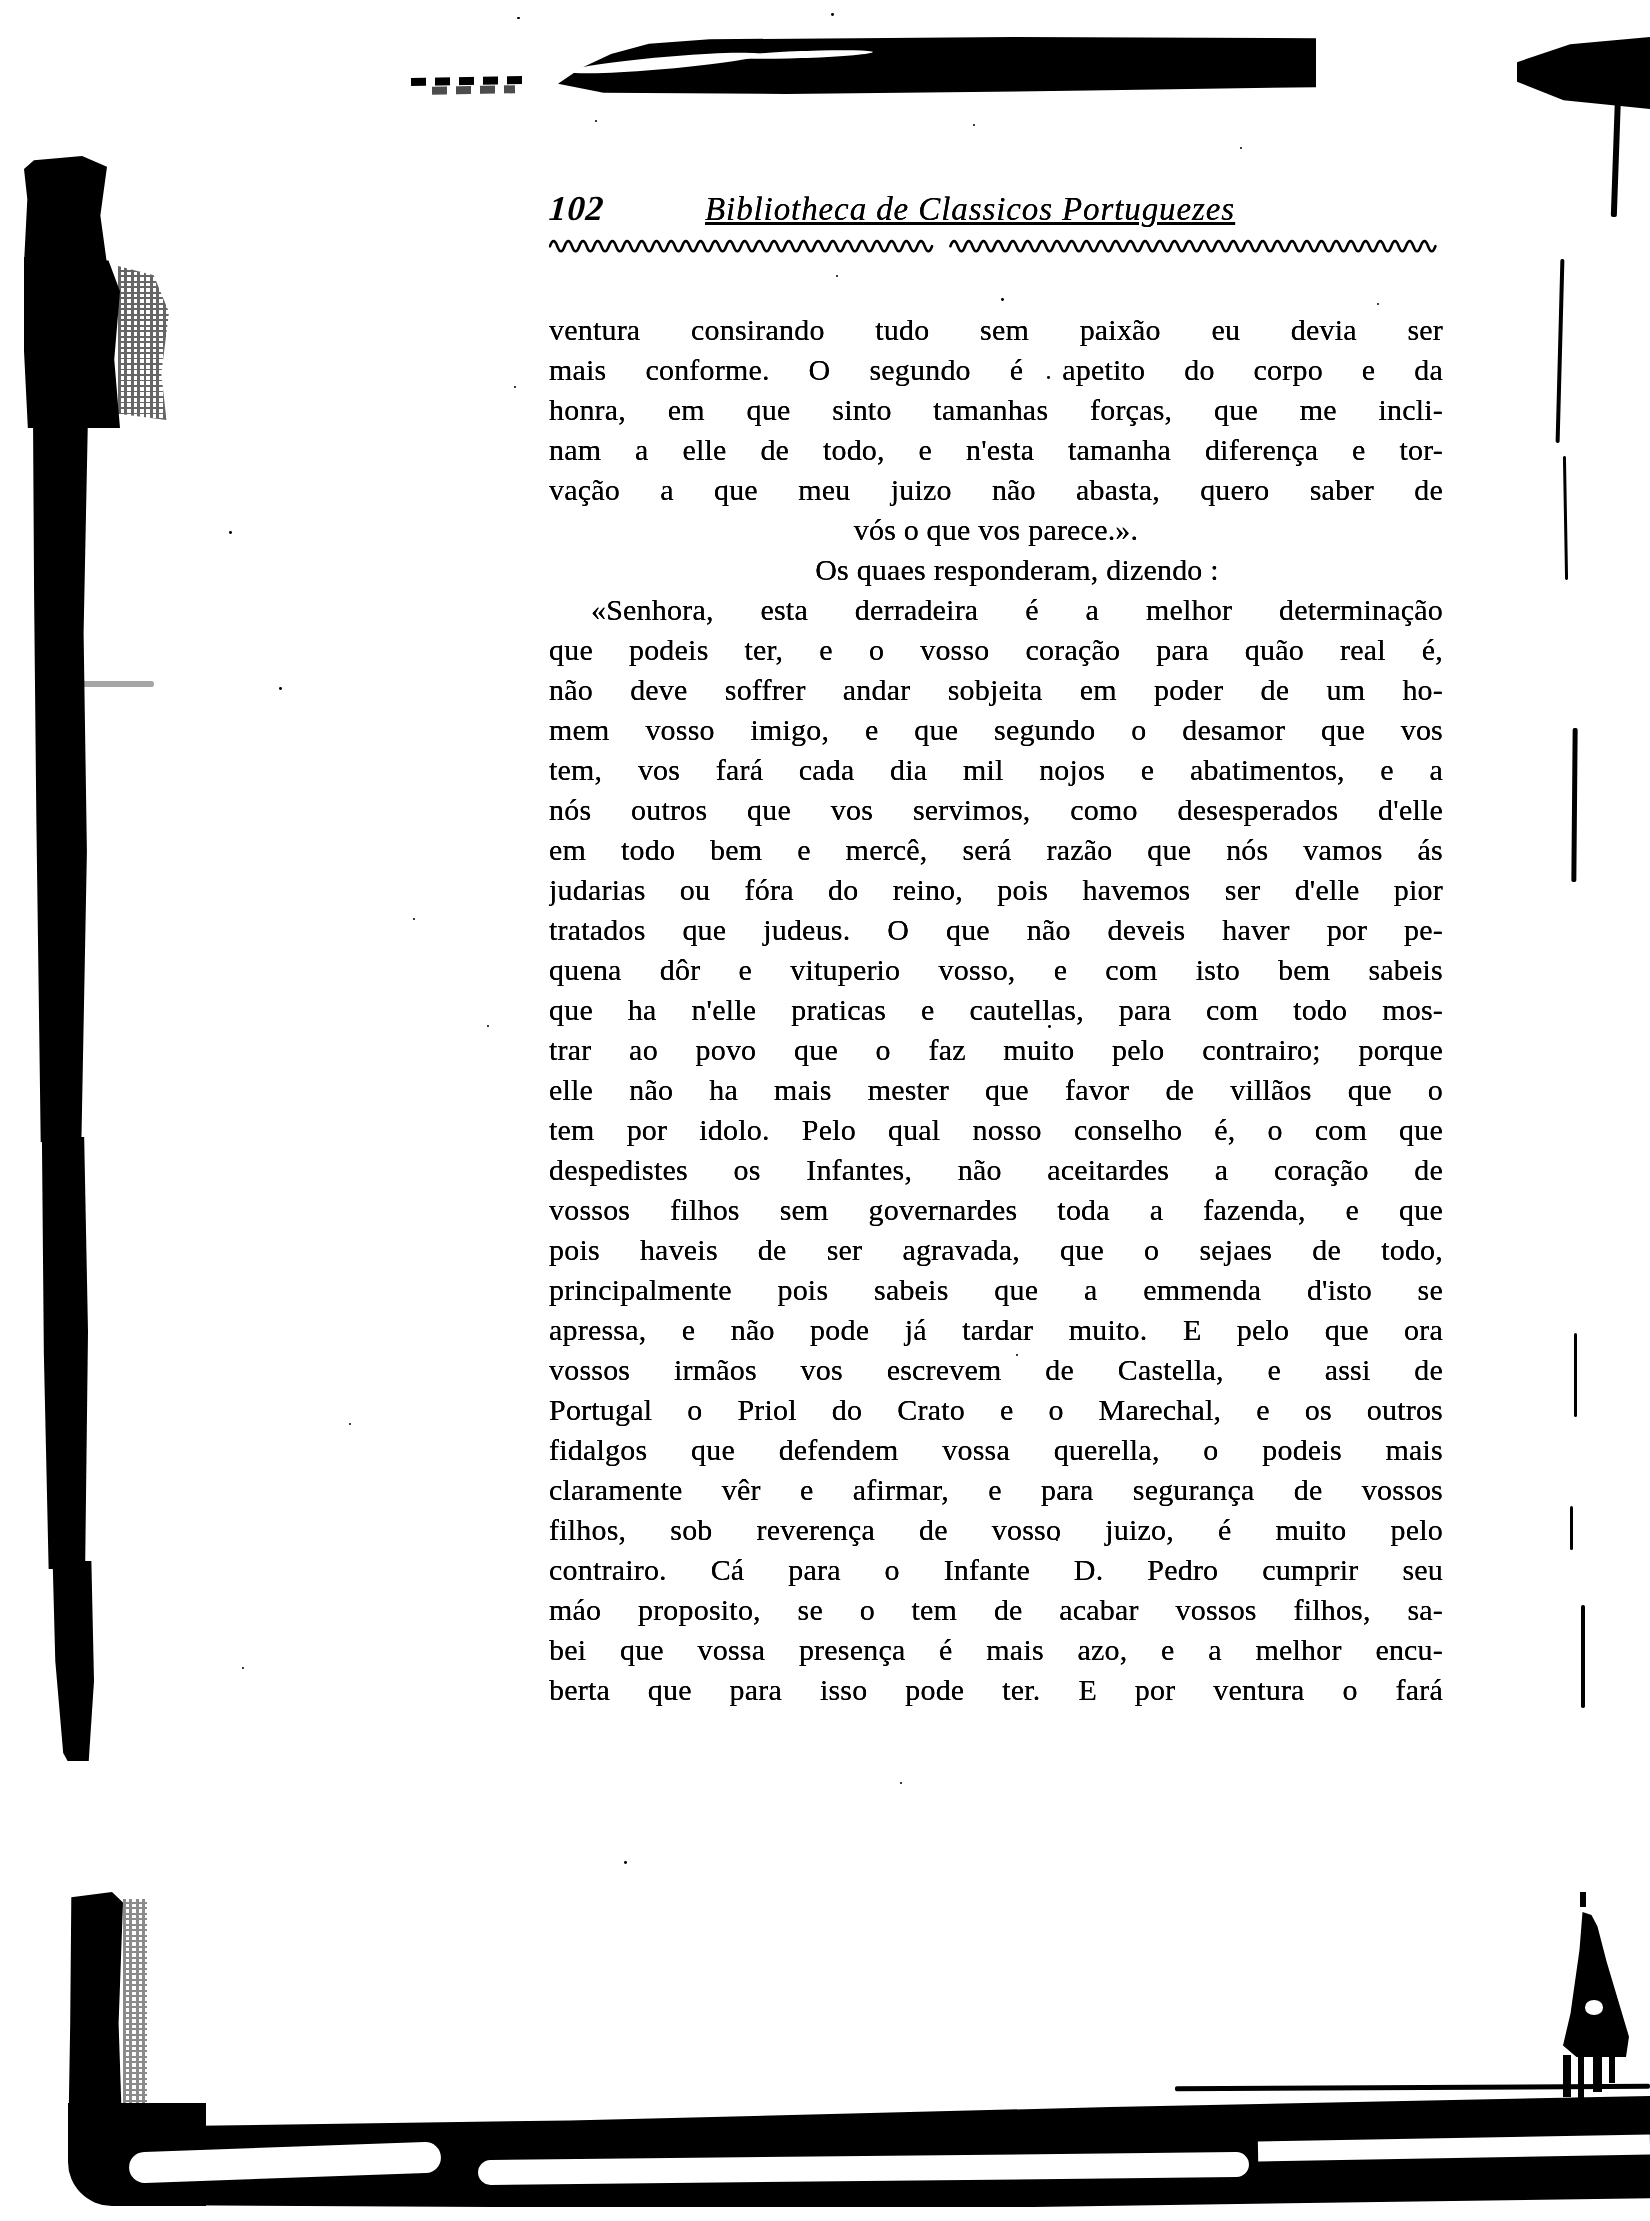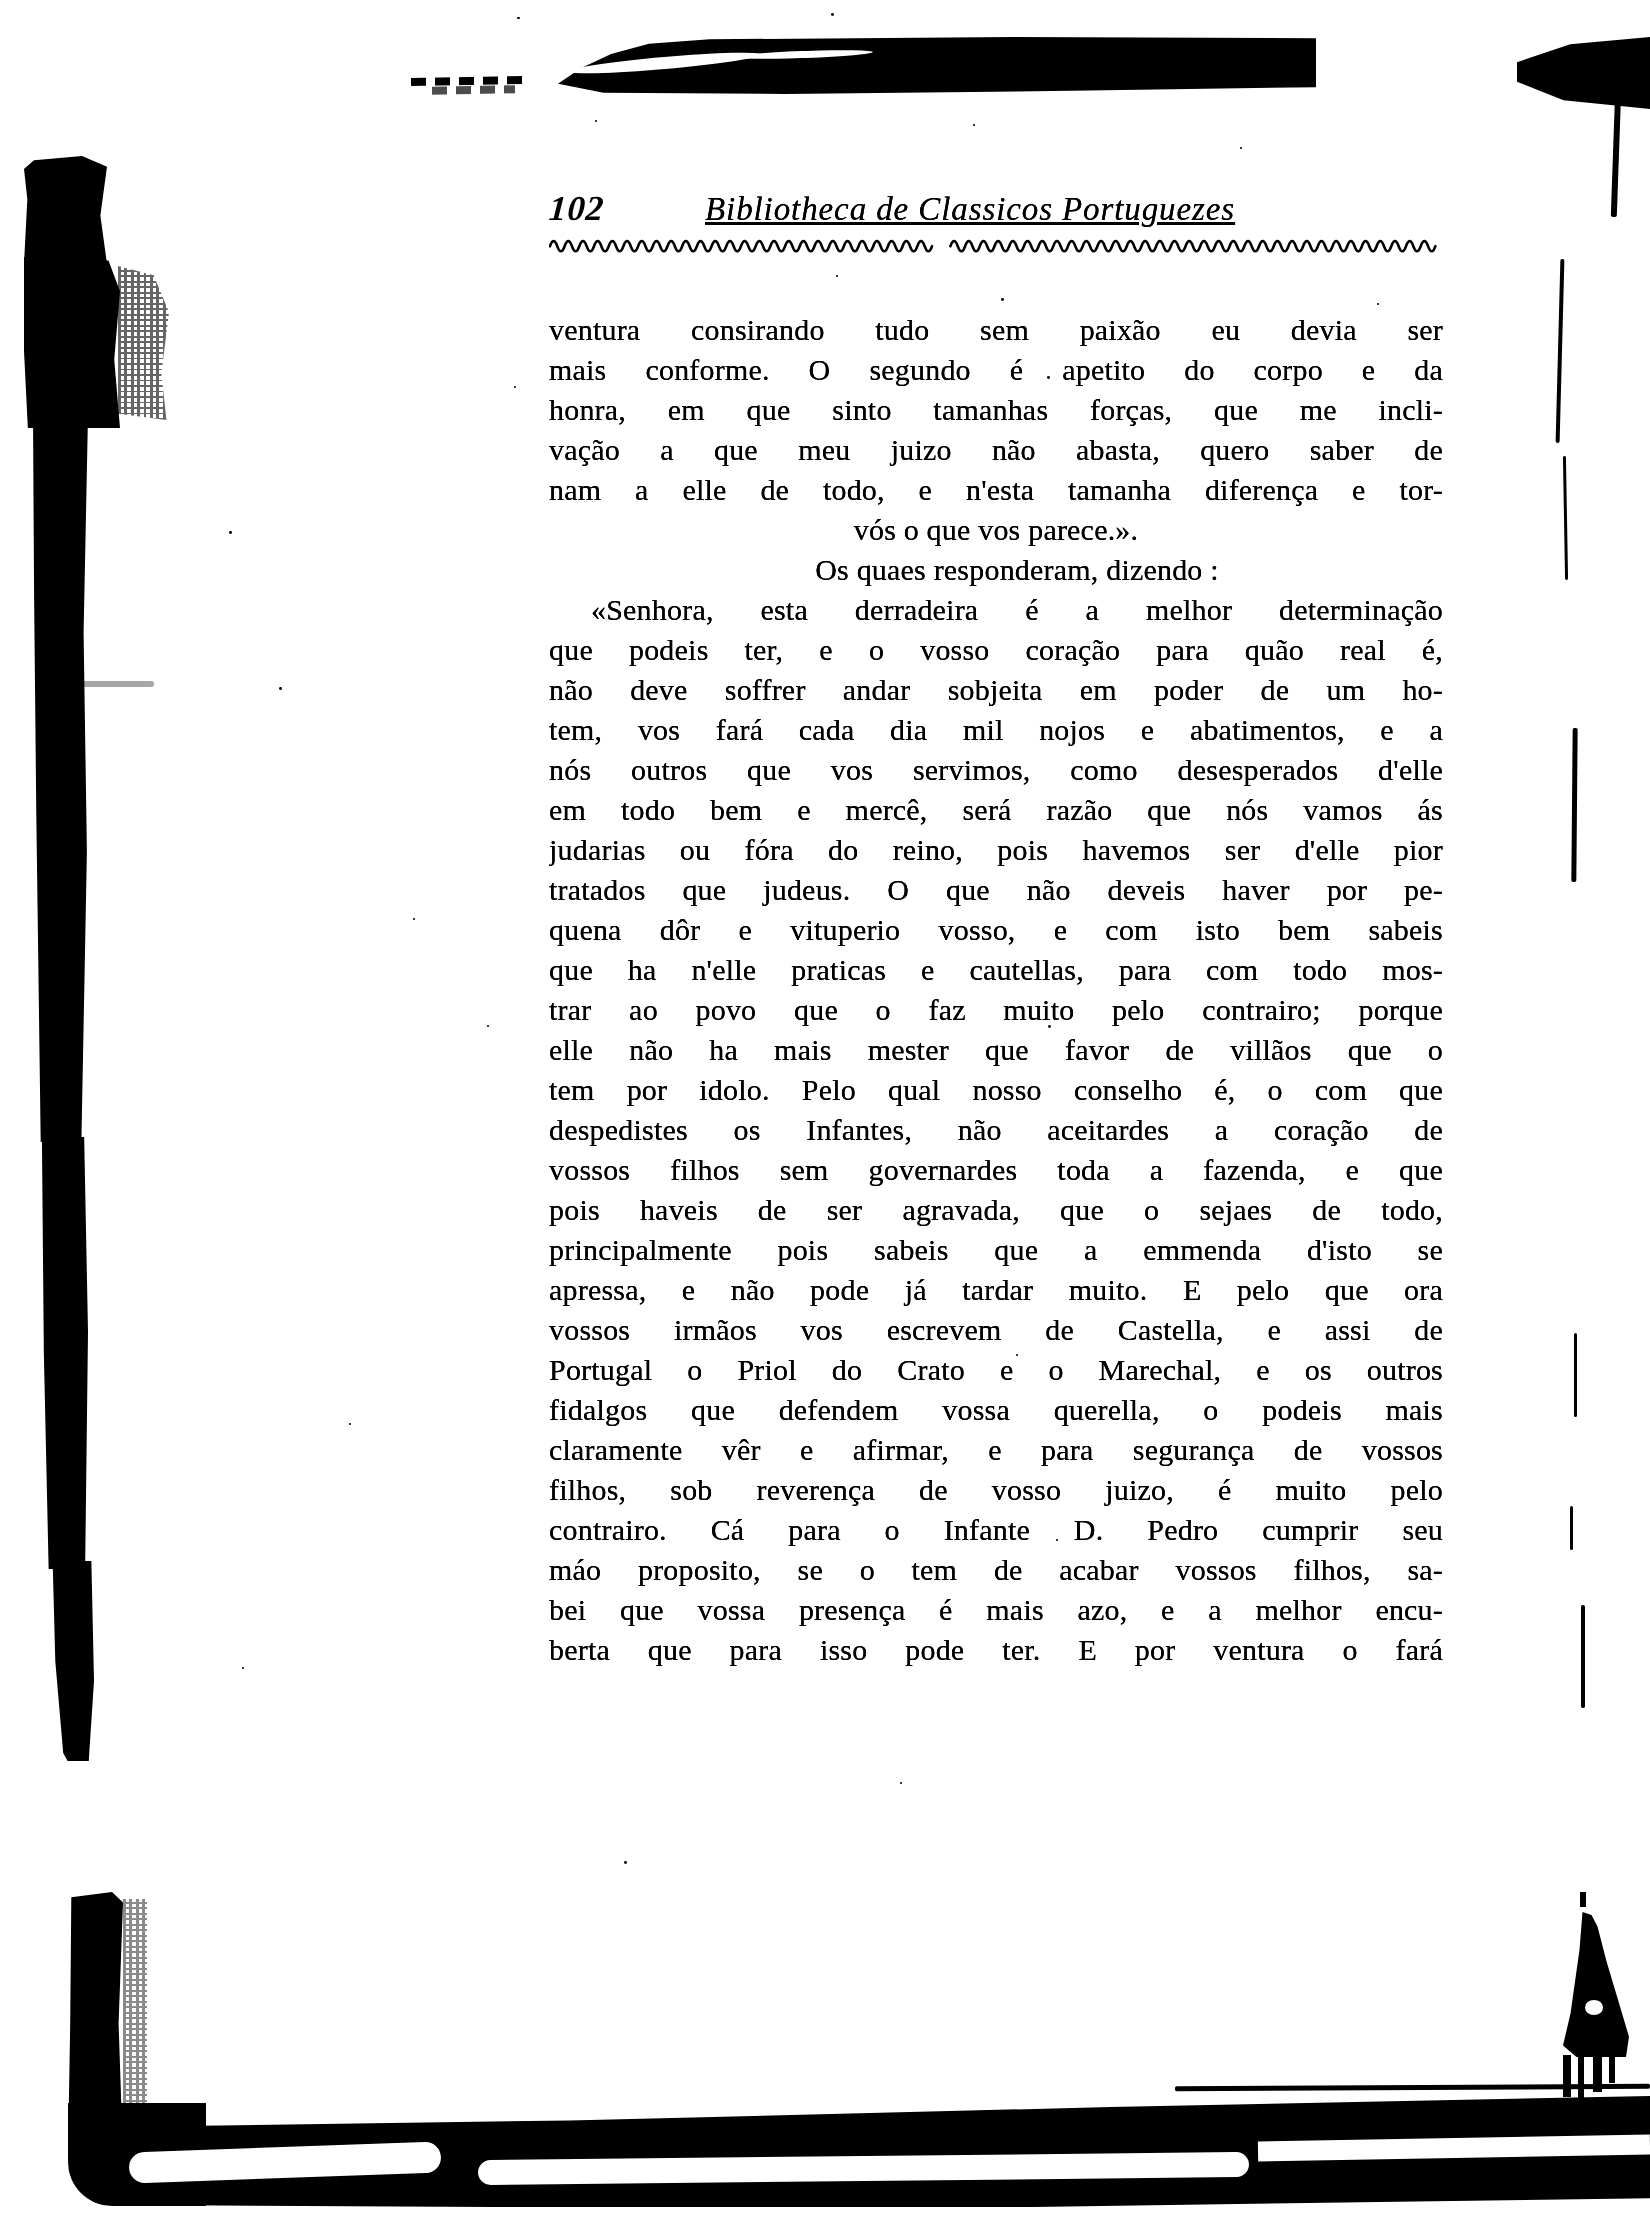--- a/index.html
+++ b/index.html
@@ -47,27 +47,28 @@
   </div>
   <svg class="wavy" width="891" height="18.4" viewBox="0 0 970 20">
     <path id="wave1" d="M 1 10 q 4 -11 8 0 q 4 11 8 0 q 4 -11 8 0 q 4 11 8 0 q 4 -11 8 0 q 4 11 8 0 q 4 -11 8 0 q 4 11 8 0 q 4 -11 8 0 q 4 11 8 0 q 4 -11 8 0 q 4 11 8 0 q 4 -11 8 0 q 4 11 8 0 q 4 -11 8 0 q 4 11 8 0 q 4 -11 8 0 q 4 11 8 0 q 4 -11 8 0 q 4 11 8 0 q 4 -11 8 0 q 4 11 8 0 q 4 -11 8 0 q 4 11 8 0 q 4 -11 8 0 q 4 11 8 0 q 4 -11 8 0 q 4 11 8 0 q 4 -11 8 0 q 4 11 8 0 q 4 -11 8 0 q 4 11 8 0 q 4 -11 8 0 q 4 11 8 0 q 4 -11 8 0 q 4 11 8 0 q 4 -11 8 0 q 4 11 8 0 q 4 -11 8 0 q 4 11 8 0 q 4 -11 8 0 q 4 11 8 0 q 4 -11 8 0 q 4 11 8 0 q 4 -11 8 0 q 4 11 8 0 q 4 -11 8 0 q 4 11 8 0 q 4 -11 8 0 q 4 11 8 0 q 4 -11 8 0 q 4 11 8 0" fill="none" stroke="#000" stroke-width="2.8" stroke-linecap="round"></path>
     <path id="wave2" d="M 1 10 q 4 -11 8 0 q 4 11 8 0 q 4 -11 8 0 q 4 11 8 0 q 4 -11 8 0 q 4 11 8 0 q 4 -11 8 0 q 4 11 8 0 q 4 -11 8 0 q 4 11 8 0 q 4 -11 8 0 q 4 11 8 0 q 4 -11 8 0 q 4 11 8 0 q 4 -11 8 0 q 4 11 8 0 q 4 -11 8 0 q 4 11 8 0 q 4 -11 8 0 q 4 11 8 0 q 4 -11 8 0 q 4 11 8 0 q 4 -11 8 0 q 4 11 8 0 q 4 -11 8 0 q 4 11 8 0 q 4 -11 8 0 q 4 11 8 0 q 4 -11 8 0 q 4 11 8 0 q 4 -11 8 0 q 4 11 8 0 q 4 -11 8 0 q 4 11 8 0 q 4 -11 8 0 q 4 11 8 0 q 4 -11 8 0 q 4 11 8 0 q 4 -11 8 0 q 4 11 8 0 q 4 -11 8 0 q 4 11 8 0 q 4 -11 8 0 q 4 11 8 0 q 4 -11 8 0 q 4 11 8 0 q 4 -11 8 0 q 4 11 8 0 q 4 -11 8 0 q 4 11 8 0 q 4 -11 8 0 q 4 11 8 0 q 4 -11 8 0 q 4 11 8 0 q 4 -11 8 0 q 4 11 8 0 q 4 -11 8 0 q 4 11 8 0 q 4 -11 8 0 q 4 11 8 0 q 4 -11 8 0 q 4 11 8 0 q 4 -11 8 0 q 4 11 8 0 q 4 -11 8 0 q 4 11 8 0" fill="none" stroke="#000" stroke-width="2.8" stroke-linecap="round" transform="translate(436,0)"></path>
   </svg>
 
   <div class="textblock">
       <div class="line">ventura consirando tudo sem paixão eu devia ser</div>
       <div class="line">mais conforme. O segundo é apetito do corpo e da</div>
       <div class="line">honra, em que sinto tamanhas forças, que me incli-</div>
+      <div class="line">nam a elle de todo, e n'esta tamanha diferença e tor-</div>
       <div class="line">vação a que meu juizo não abasta, quero saber de</div>
-      <div class="line">nam a elle de todo, e n'esta tamanha diferença e tor-</div>
       <div class="line short">vós o que vos parece.».</div>
       <div class="line indent short">Os quaes responderam, dizendo :</div>
       <div class="line indent">«Senhora, esta derradeira é a melhor determinação</div>
       <div class="line">que podeis ter, e o vosso coração para quão real é,</div>
       <div class="line">não deve soffrer andar sobjeita em poder de um ho-</div>
+      <div class="line">mem vosso imigo, e que segundo o desamor que vos</div>
       <div class="line">tem, vos fará cada dia mil nojos e abatimentos, e a</div>
       <div class="line">nós outros que vos servimos, como desesperados d'elle</div>
       <div class="line">em todo bem e mercê, será razão que nós vamos ás</div>
       <div class="line">judarias ou fóra do reino, pois havemos ser d'elle pior</div>
       <div class="line">tratados que judeus. O que não deveis haver por pe-</div>
       <div class="line">quena dôr e vituperio vosso, e com isto bem sabeis</div>
       <div class="line">que ha n'elle praticas e cautellas, para com todo mos-</div>
       <div class="line">trar ao povo que o faz muito pelo contrairo; porque</div>
       <div class="line">elle não ha mais mester que favor de villãos que o</div>
       <div class="line">tem por idolo. Pelo qual nosso conselho é, o com que</div>

